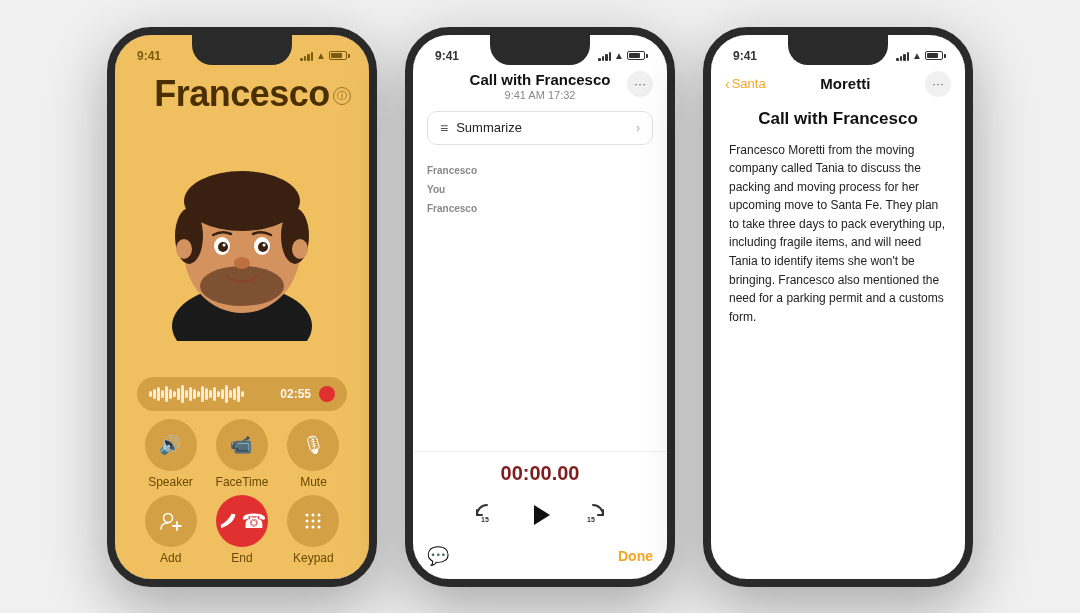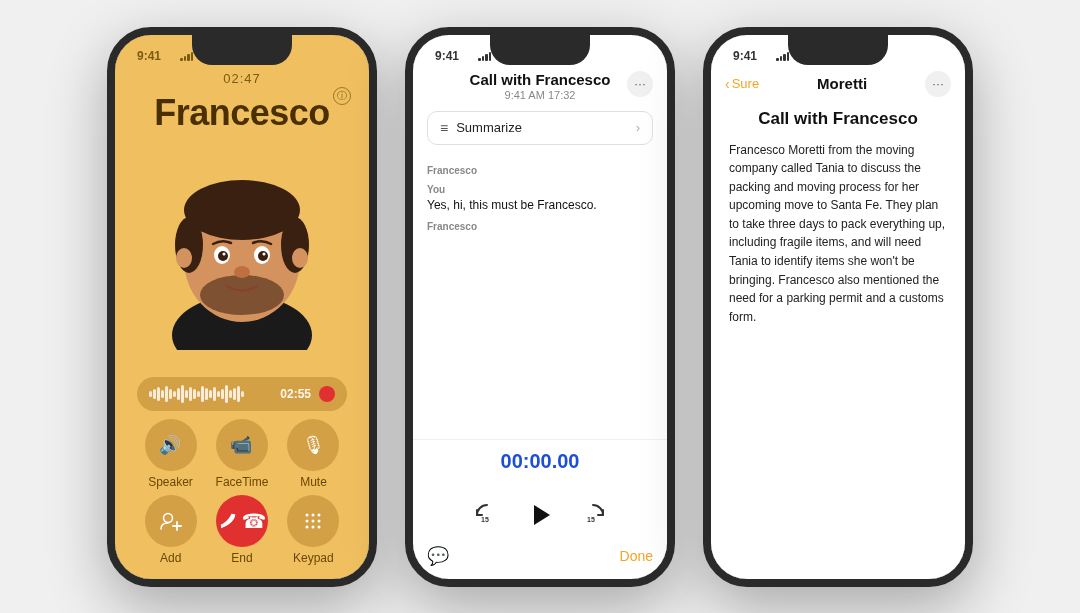--- a/index.html
+++ b/index.html
@@ -35,21 +35,21 @@
       width: 100px;
       height: 30px;
       background: #2a2a2a;
       border-radius: 0 0 20px 20px;
       z-index: 10;
     }
 
     
     .status-bar {
       display: flex;
-      justify-content: flex-start;
+      justify-content: space-between;
       align-items: center;
       padding: 14px 22px 4px;
       font-size: 11px;
       font-weight: 600;
       position: relative;
       z-index: 5;
       gap: 19px;
     }
     .status-time { font-weight: 700; font-size: 12px; }
     .status-icons {
@@ -288,22 +288,22 @@
     .player-area {
       padding: 10px 14px 6px;
       display: flex;
       flex-direction: column;
       align-items: center;
       border-top: 1px solid #f0f0f0;
     }
     .playback-time {
       font-size: 20px;
       font-weight: 700;
-      color: #1d4ed8;
-      margin-bottom: 24px;
+      color: #7f1d1d;
+      margin-bottom: 12px;
     }
     .player-controls {
       display: flex;
       align-items: center;
       gap: 20px;
     }
     .skip-btn {
       width: 30px;
       height: 30px;
       display: flex;
@@ -323,21 +323,21 @@
       color: #111;
     }
 
     .transcript-footer {
       display: flex;
       justify-content: space-between;
       align-items: center;
       padding: 6px 14px 12px;
     }
     .transcript-footer-icon { font-size: 18px; color: #f5a623; }
-    .done-btn { font-size: 14px; color: #f5a623; font-weight: 400; }
+    .done-btn { font-size: 14px; color: #f5a623; font-weight: 700; }
 
     
     .phone-3 .phone-screen {
       background: #ffffff;
       height: 100%;
       display: flex;
       flex-direction: column;
     }
     .phone-3 .status-bar { color: #333; }
 
@@ -393,21 +393,20 @@
           <div class="signal-bar" style="height:5px"></div>
           <div class="signal-bar" style="height:7px"></div>
           <div class="signal-bar" style="height:9px"></div>
         </div>
         <span class="wifi-icon">▲</span>
         <div class="battery-icon">
             <div class="battery-fill"></div>
           </div>
       </div>
     </div>
-    <div class="call-timer-top">02:47</div>
     <div class="info-icon">ⓘ</div>
     <div class="caller-name">Francesco</div>
 
     <div class="avatar-area">
 
       <svg class="memoji-svg" viewBox="0 0 190 200" xmlns="http://www.w3.org/2000/svg">
 
         <ellipse cx="95" cy="185" rx="70" ry="40" fill="#1a1a1a"></ellipse>
 
         <rect x="78" y="145" width="28" height="25" fill="#c8855a" rx="6"></rect>
@@ -555,21 +554,20 @@
       <div class="summarize-left">
         <span class="summarize-icon">≡</span>
         <span class="summarize-text">Summarize</span>
       </div>
       <span class="chevron-right">›</span>
     </div>
 
     <div class="transcript-body">
       <div class="msg-speaker">Francesco</div>
       <div class="msg-speaker">You</div>
-      <div class="msg-text">Yes, hi, this must be Francesco.</div>
       <div class="msg-speaker">Francesco</div>
     </div>
 
     <div class="player-area">
       <div class="playback-time">00:00.00</div>
       <div class="player-controls">
         <div class="skip-btn" style="position:relative">
           <svg width="28" height="28" viewBox="0 0 28 28">
             <path d="M14 4 A10 10 0 0 0 4 14" stroke="#333" stroke-width="2" fill="none" stroke-linecap="round"></path>
             <path d="M4 9 L4 14 L9 14" stroke="#333" stroke-width="2" fill="none" stroke-linecap="round" stroke-linejoin="round"></path>
@@ -612,21 +610,21 @@
         <span class="wifi-icon" style="color:#333">▲</span>
         <div class="battery-icon" style="color:#333">
             <div class="battery-fill" style="background:#333"></div>
           </div>
       </div>
     </div>
 
     <div class="summary-nav">
       <div class="back-btn">
         <span class="back-chevron">‹</span>
-        <span>Sure</span>
+        <span>Santa</span>
       </div>
       <span class="summary-nav-title">Moretti</span>
       <div class="more-btn-3">···</div>
     </div>
 
     <div class="summary-content">
       <div class="summary-call-title">Call with Francesco</div>
       <div class="summary-body-text">Francesco Moretti from the moving company called Tania to discuss the packing and moving process for her upcoming move to Santa Fe. They plan to take three days to pack everything up, including fragile items, and will need Tania to identify items she won't be bringing. Francesco also mentioned the need for a parking permit and a customs form.</div>
     </div>
   </div>

